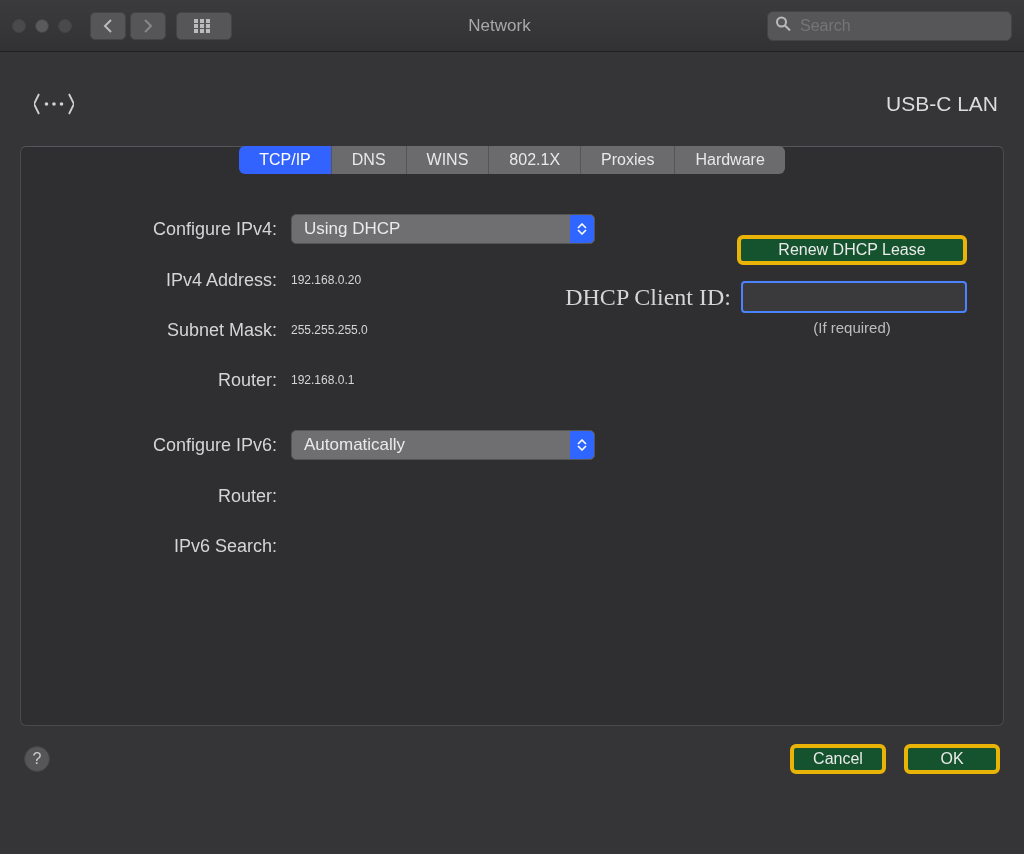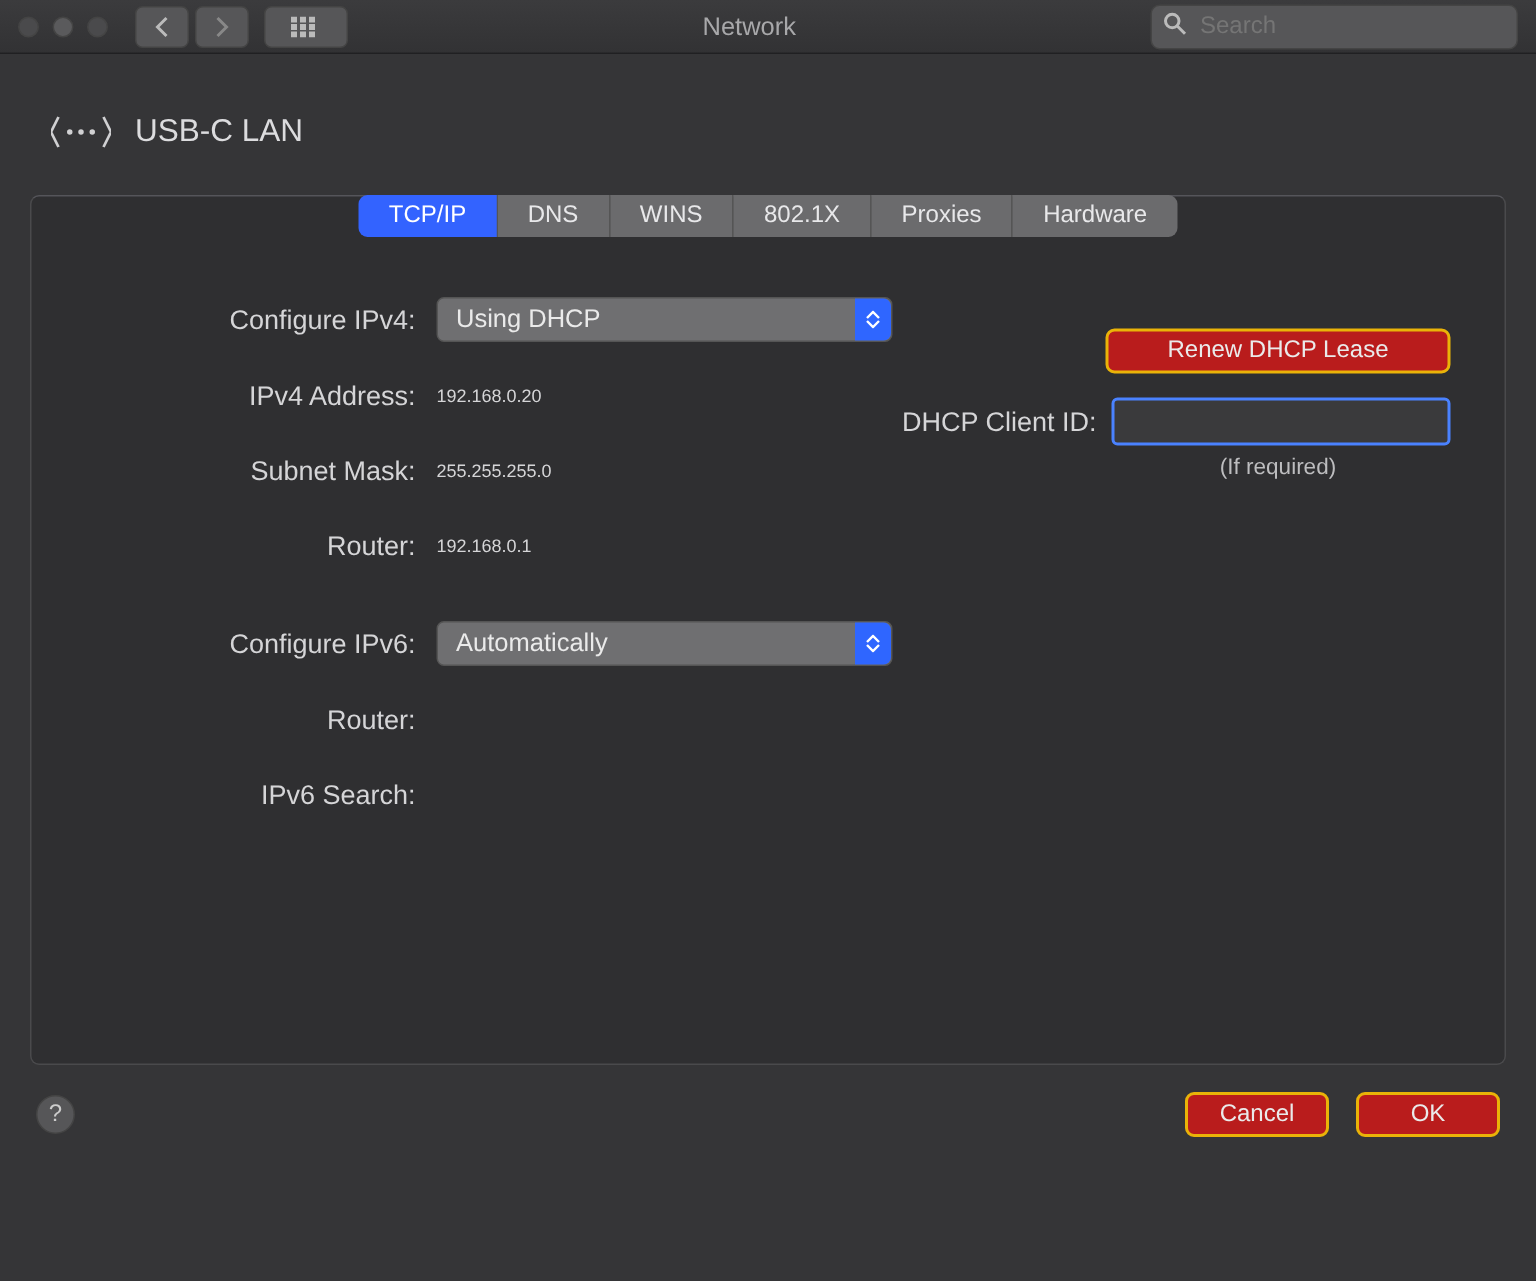--- a/index.html
+++ b/index.html
@@ -13,53 +13,53 @@
     --text-dim:#a0a0a2;
     --accent:#2f66ff;
     --tab-active:#3363ff;
     --border:#2a2a2c;
     --border-hi:#4a4a4c;
     --focus:#4a82ff;
   }
   html,body{margin:0;padding:0;width:1024px;height:854px;background:var(--bg-dark);font-family:-apple-system,"Helvetica Neue",Arial,sans-serif;color:var(--text);font-size:17px;overflow:hidden;}
   *{box-sizing:border-box;}
   
-  .titlebar{height:36px;background:linear-gradient(#3b3b3d,#323234);display:flex;align-items:center;padding:0 12px;border-bottom:1px solid #202022;}
+  .titlebar{height:52px;background:linear-gradient(#3b3b3d,#323234);display:flex;align-items:center;padding:0 12px;border-bottom:1px solid #202022;}
   .traffic{display:flex;gap:9px;margin-right:18px;}
   .dot{width:14px;height:14px;border-radius:50%;background:#5a5a5c;border:1px solid #444;}
   .dot.dim{background:#4a4a4c;}
   .tb-btn-group{display:flex;gap:4px;}
   .tb-btn{width:36px;height:28px;border-radius:5px;background:#565658;border:1px solid #444;display:flex;align-items:center;justify-content:center;color:#aaa;}
   .tb-sep{width:10px}
   .tb-title{flex:1;text-align:center;color:#a8a8aa;font-size:17px;}
   .search-wrap{position:relative;width:245px;}
   .search-wrap input{width:100%;height:30px;border-radius:6px;background:#565658;border:1px solid #444;color:#ccc;padding:0 10px 0 32px;font-size:16px;outline:none;}
   .search-wrap .sicon{position:absolute;left:8px;top:50%;transform:translateY(-50%);color:#aaa;}
   
   .content{padding:20px 20px 0 20px;}
-  .header-row{display:flex;align-items:center;gap:16px;padding:12px 6px 22px 14px;}
+  .header-row{display:flex;align-items:center;gap:16px;padding:12px 6px 22px 14px;justify-content:space-between;}
   .lan-icon{width:40px;height:40px;display:flex;align-items:center;justify-content:center;}
   .lan-title{font-size:21px;color:#dcdcde;}
   .panel{border:1px solid var(--border-hi);border-top-color:#55555a;border-radius:6px;background:var(--bg-darker);padding:0 0 14px 0;min-height:580px;position:relative;}
   
   .tabs{display:flex;justify-content:center;margin-top:-1px;}
   .tab{height:28px;padding:0 20px;display:flex;align-items:center;background:#6b6b6d;color:#e8e8ea;font-size:16px;border-right:1px solid #555;cursor:pointer;}
   .tab:first-child{border-top-left-radius:6px;border-bottom-left-radius:6px;}
   .tab:last-child{border-right:none;border-top-right-radius:6px;border-bottom-right-radius:6px;}
   .tab.active{background:var(--tab-active);color:#fff;}
   
   .form-area{padding:40px 40px 10px 40px;}
   .row{display:flex;align-items:center;margin-bottom:22px;min-height:28px;}
   .row .label{width:230px;text-align:right;padding-right:14px;color:#d5d5d7;font-size:18px;}
   .row .value{color:#d5d5d7;font-size:12px;}
   .select{position:relative;height:30px;width:304px;background:#6f6f71;border:1px solid #555;border-radius:5px;color:#eaeaea;padding:0 28px 0 12px;font-size:17px;display:flex;align-items:center;}
   .select .caret{position:absolute;right:0;top:0;height:100%;width:24px;background:var(--accent);border-top-right-radius:5px;border-bottom-right-radius:5px;display:flex;flex-direction:column;align-items:center;justify-content:center;gap:0;}
   .caret svg{display:block;}
   .right-col{position:absolute;right:36px;top:88px;width:230px;display:flex;flex-direction:column;align-items:center;}
-  .btn{height:30px;padding:0 18px;border-radius:6px;background:#b91c1c;border:2px solid #eab308;color:#eaeaea;font-size:16px;display:inline-flex;align-items:center;cursor:pointer;}
+  .btn{height:30px;padding:0 18px;border-radius:6px;background:#14532d;border:4px solid #eab308;color:#eaeaea;font-size:16px;display:inline-flex;align-items:center;cursor:pointer;}
   .dhcp-id-row{display:flex;align-items:center;margin-top:16px;width:370px;justify-content:flex-end;gap:10px;margin-left:-140px;}
   .dhcp-input{width:226px;height:32px;background:#3a3a3c;border:2px solid var(--focus);border-radius:4px;outline:none;color:#eee;padding:0 8px;font-size:16px;}
   .hint{font-size:15px;color:#bdbdbf;margin-top:6px;}
   
   .footer{display:flex;align-items:center;justify-content:space-between;margin-top:18px;padding:0 4px;}
   .help{width:26px;height:26px;border-radius:50%;background:#565658;color:#ccc;display:flex;align-items:center;justify-content:center;font-size:16px;border:1px solid #444;cursor:pointer;}
   .footer-btns{display:flex;gap:18px;padding-left:16px;}
   .footer .btn{width:96px;justify-content:center;}
 </style>
 </head>
@@ -185,21 +185,21 @@
       </div>
       <div class="row">
         <div class="label">IPv6 Search:</div>
         <div class="value"></div>
       </div>
     </div>
 
     <div class="right-col">
       <div class="btn" style="width:100%;justify-content:center">Renew DHCP Lease</div>
       <div class="dhcp-id-row">
-        <div style="white-space:nowrap;color:#d5d5d7;font-size:18px;">DHCP Client ID:</div>
+        <div style="white-space:nowrap;color:#d5d5d7;font-size:24px;font-family:Liberation Serif, serif;">DHCP Client ID:</div>
         <input class="dhcp-input" type="text" value="" style="">
       </div>
       <div class="hint">(If required)</div>
     </div>
   </div>
 
   <div class="footer">
     <div class="help">?</div>
     <div class="footer-btns">
       <div class="btn">Cancel</div>

